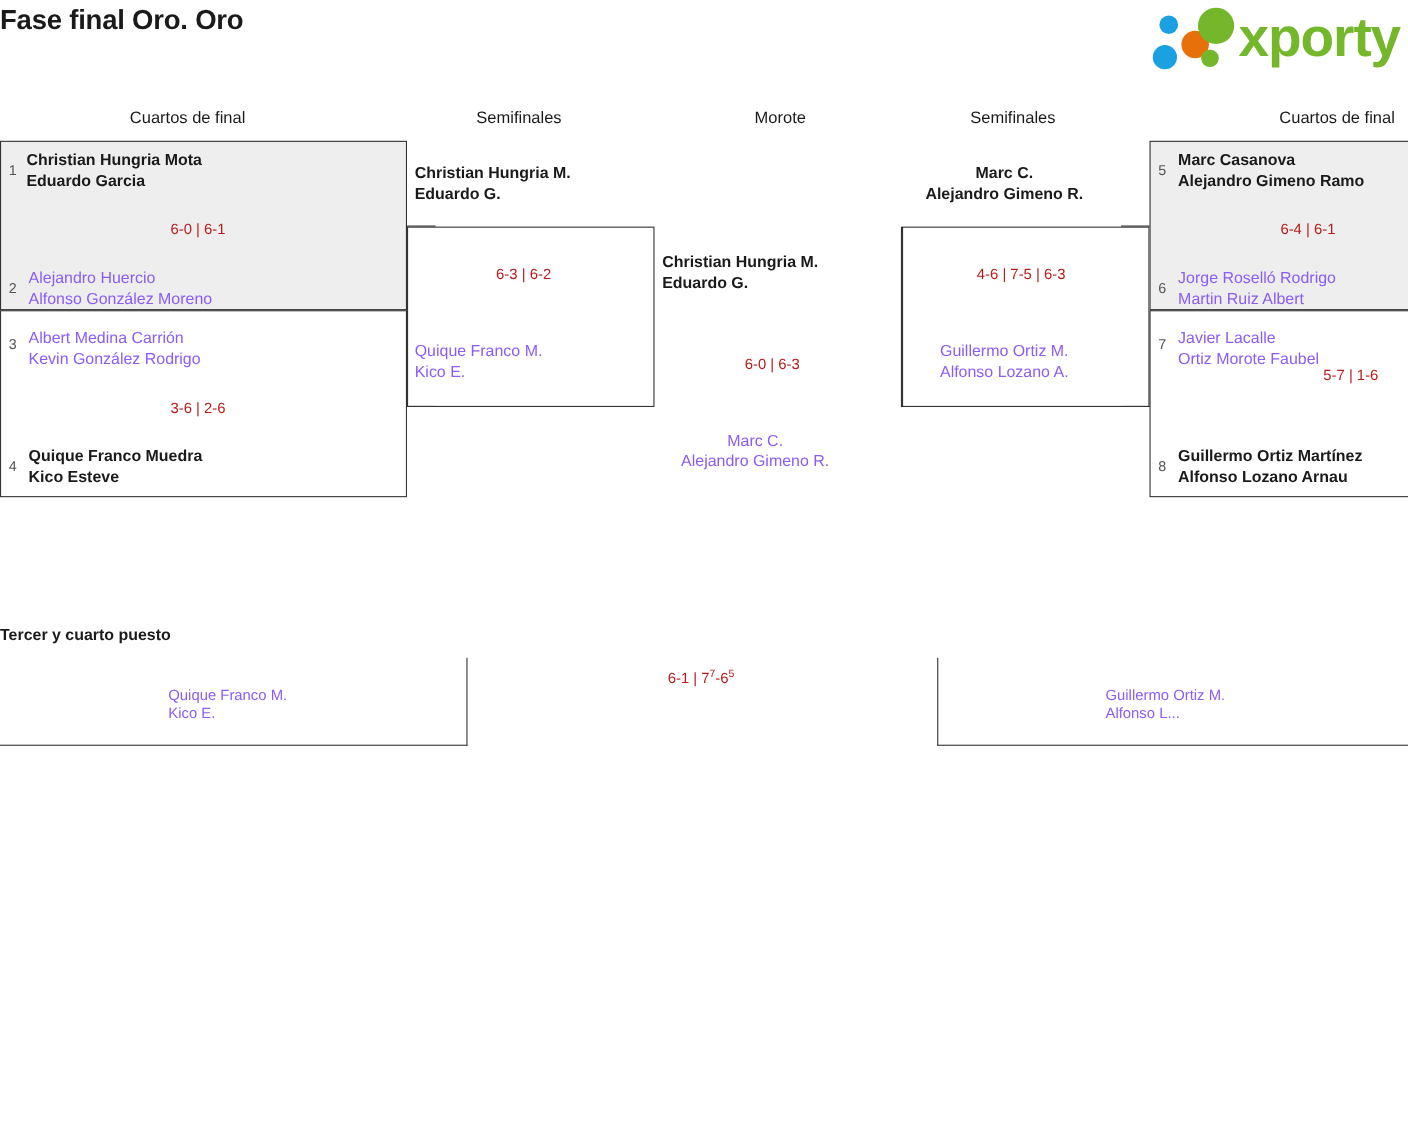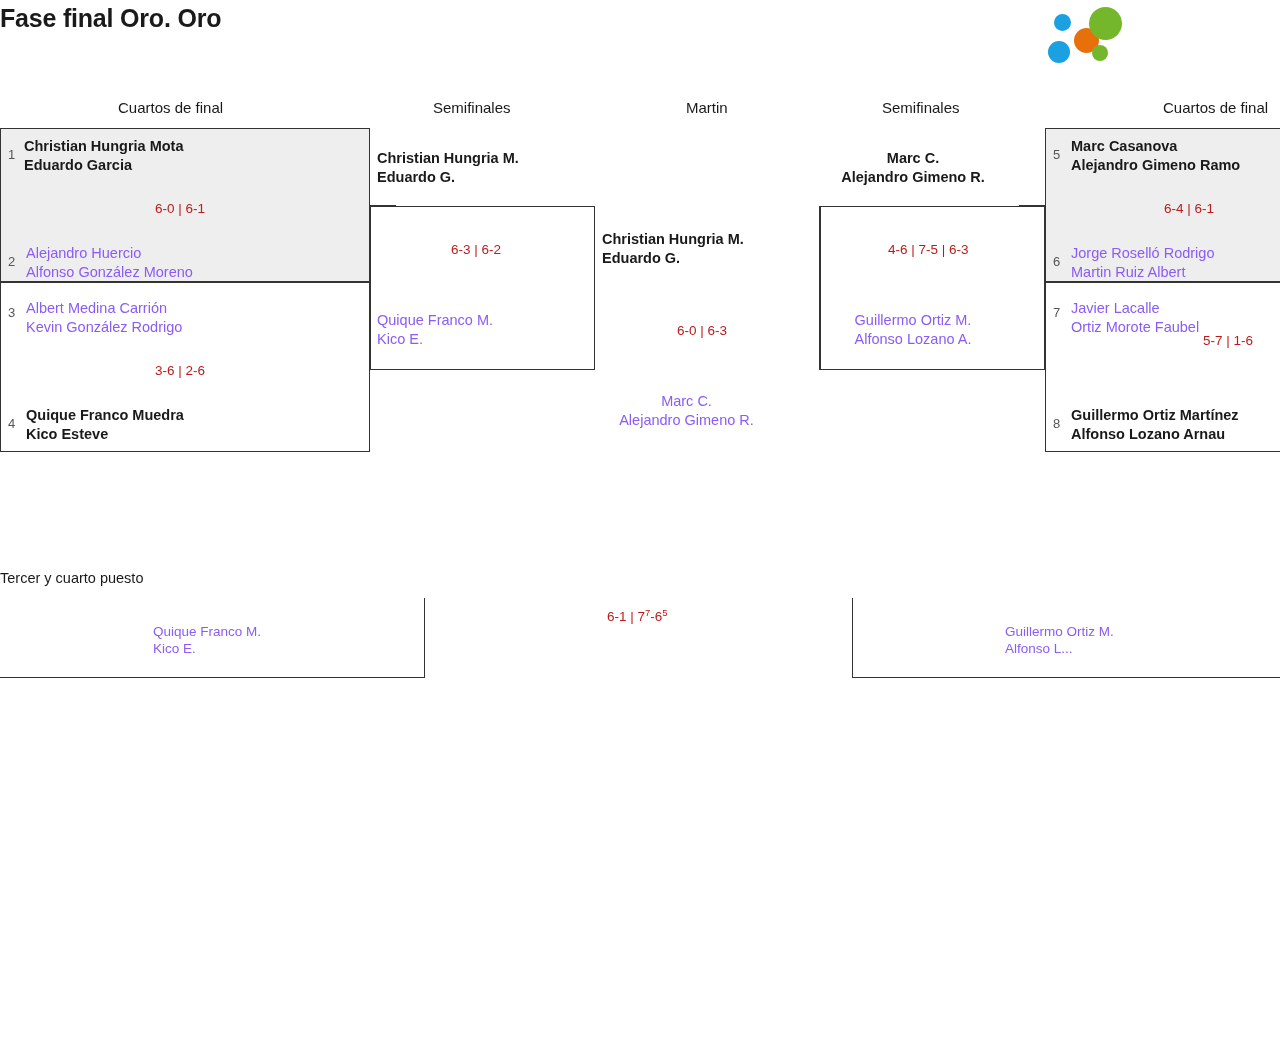--- a/index.html
+++ b/index.html
@@ -125,21 +125,21 @@
     background: #333333;
   }
   .connector.h { height: 1px; }
 
   
   #third-place-title {
     position: absolute;
     left: 0;
     top: 568px;
     font-size: 14.5px;
-    font-weight: 400;
+    font-weight: 700;
     color: #1a1a1a;
     line-height: 20px;
     white-space: nowrap;
   }
   .third-box {
     position: absolute;
     box-sizing: border-box;
   }
   #third-box-left {
     left: -1px;
@@ -168,27 +168,28 @@
   </div>
 
   <div id="brand-logo">
     <div id="logo-dots">
       <span class="dot d1"></span>
       <span class="dot d2"></span>
       <span class="dot d3"></span>
       <span class="dot d4"></span>
       <span class="dot d5"></span>
     </div>
+    <div id="logo-wordmark">xporty</div>
   </div>
 
 </div>
 
 <div class="round-header" id="round-qf-left">Cuartos de final</div>
 <div class="round-header" id="round-sf-left">Semifinales</div>
-<div class="round-header" id="round-final">Martin</div>
+<div class="round-header" id="round-final">Morote</div>
 <div class="round-header" id="round-sf-right">Semifinales</div>
 <div class="round-header" id="round-qf-right">Cuartos de final</div>
 
 <div class="match-box shaded" style="left:0px; top:128px; width:370px; height:154px;"></div>
 <div class="match-box" style="left:0px; top:282px; width:370px; height:170px;"></div>
 
 <div class="seed" style="left:8px; top:147px;">1</div>
 <div class="team winner" style="left:24px; top:137px;">Christian Hungria Mota</div>
 <div class="team winner" style="left:24px; top:156px;">Eduardo Garcia</div>
 

